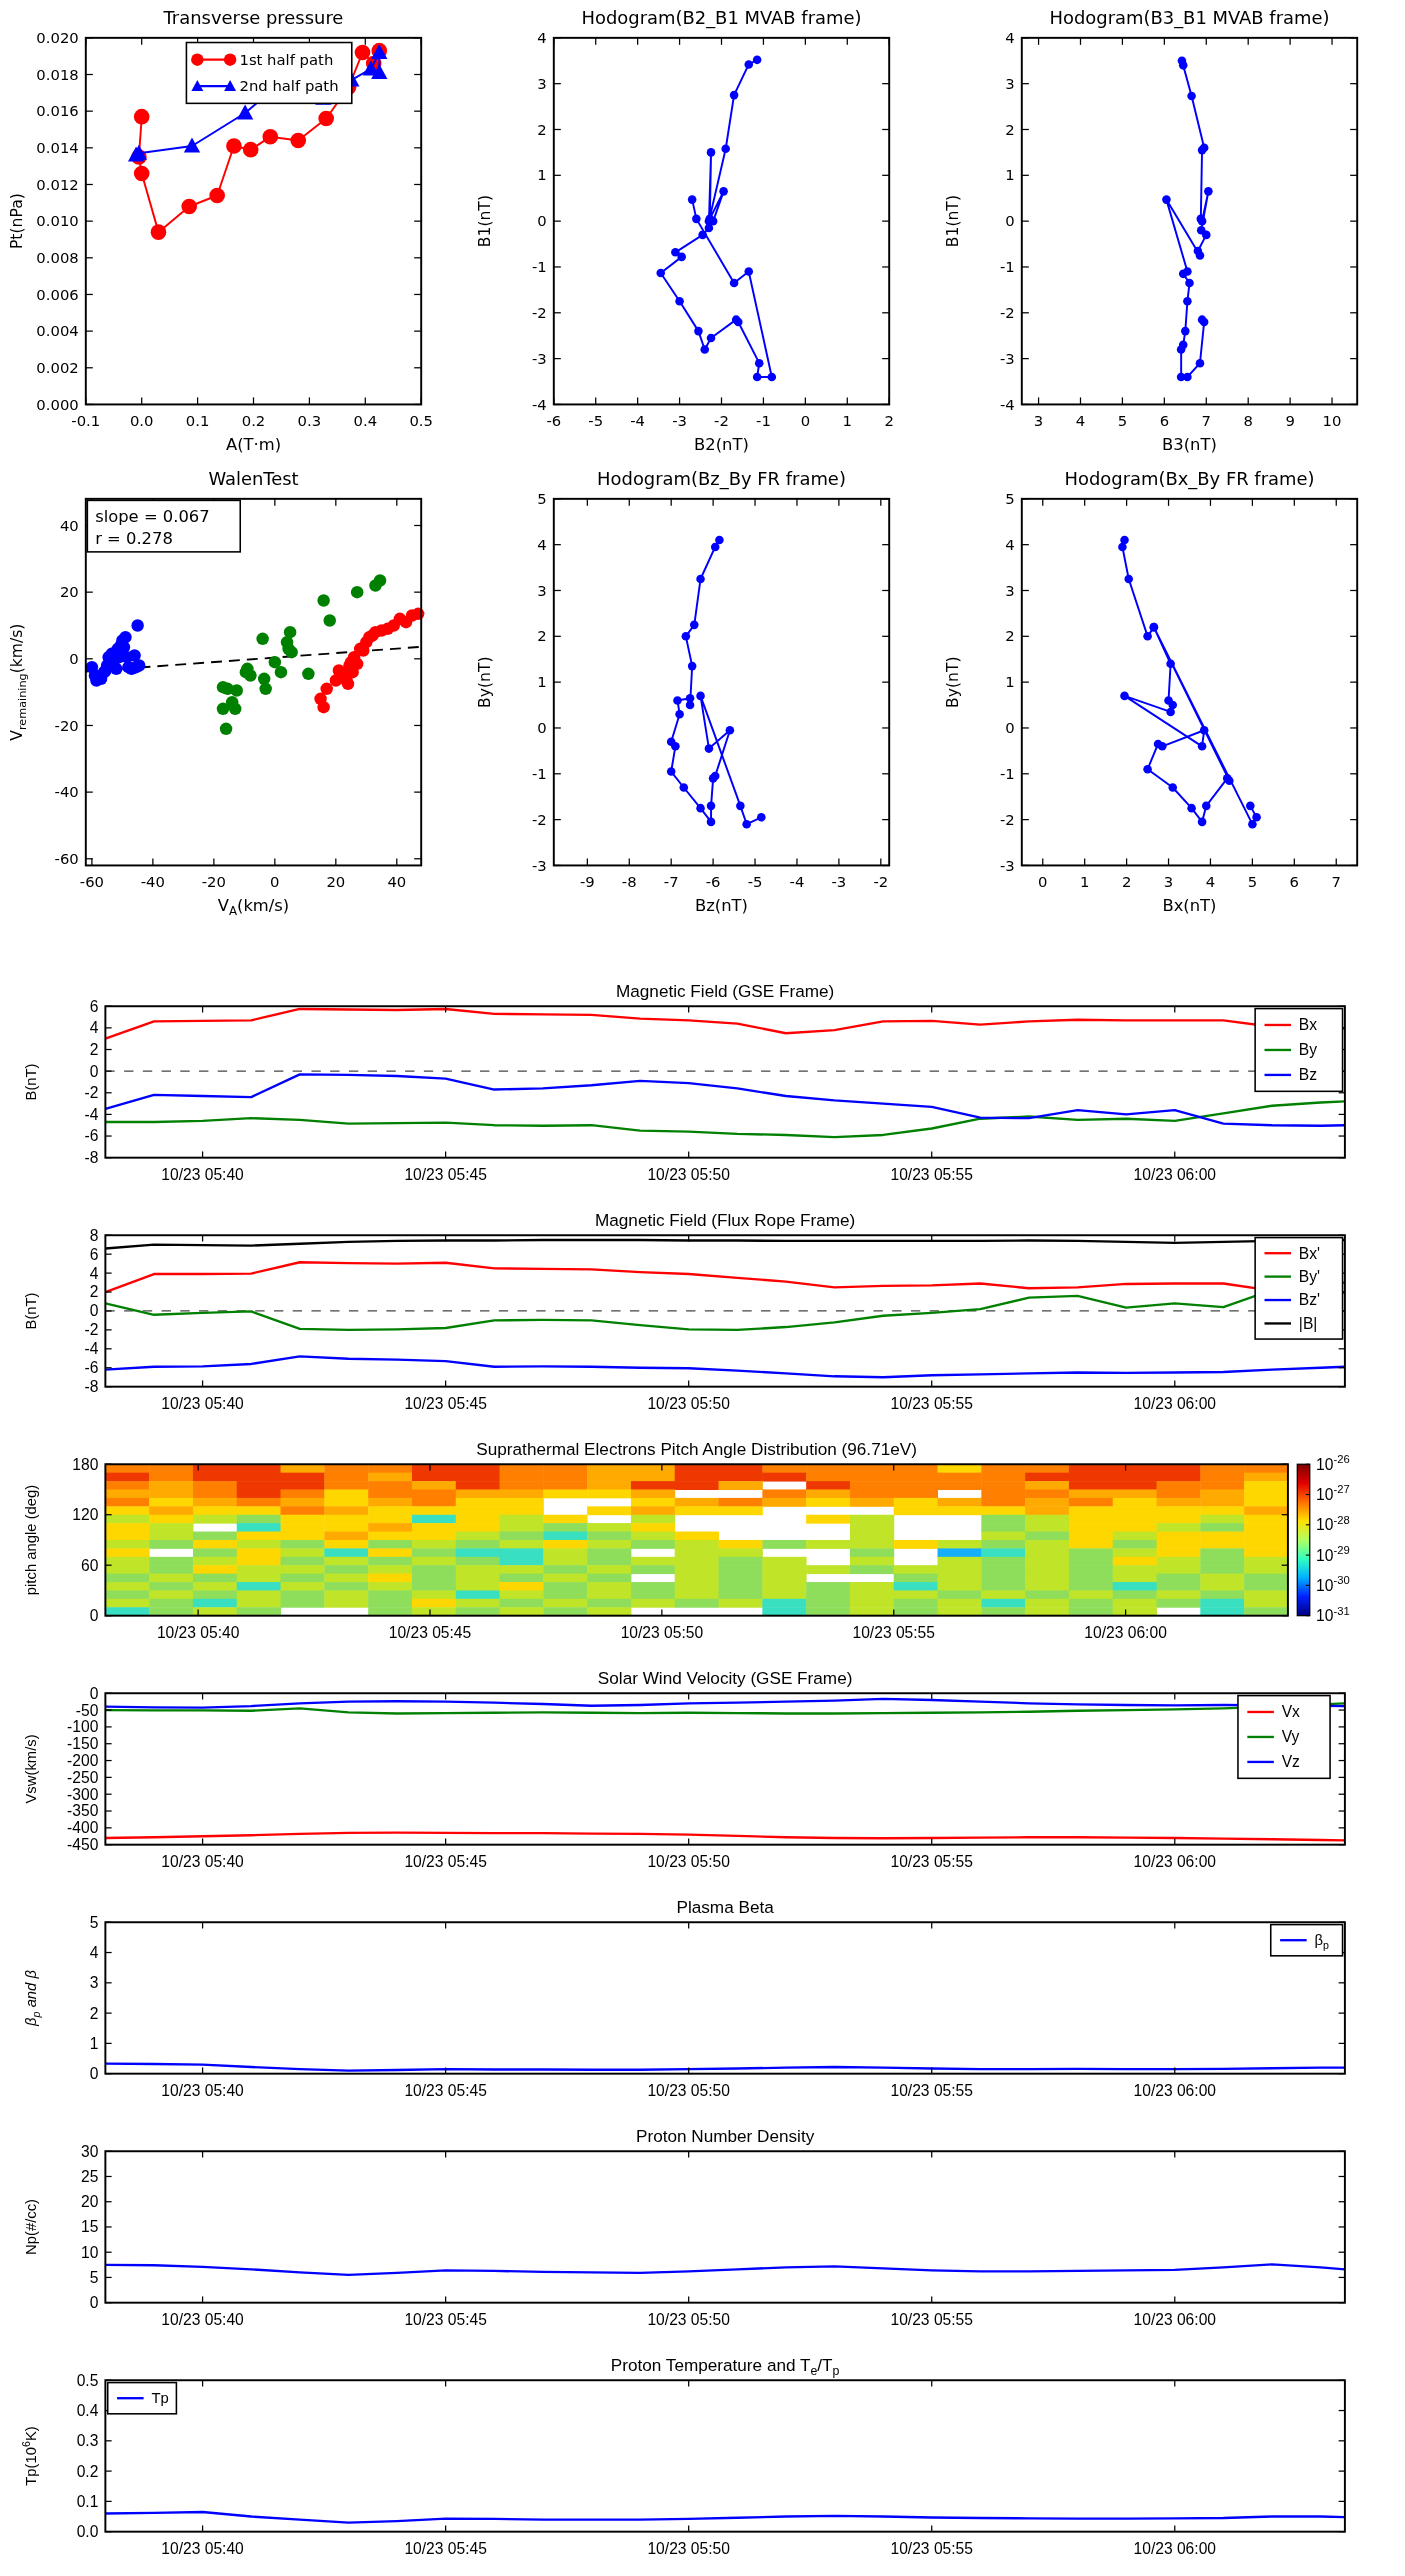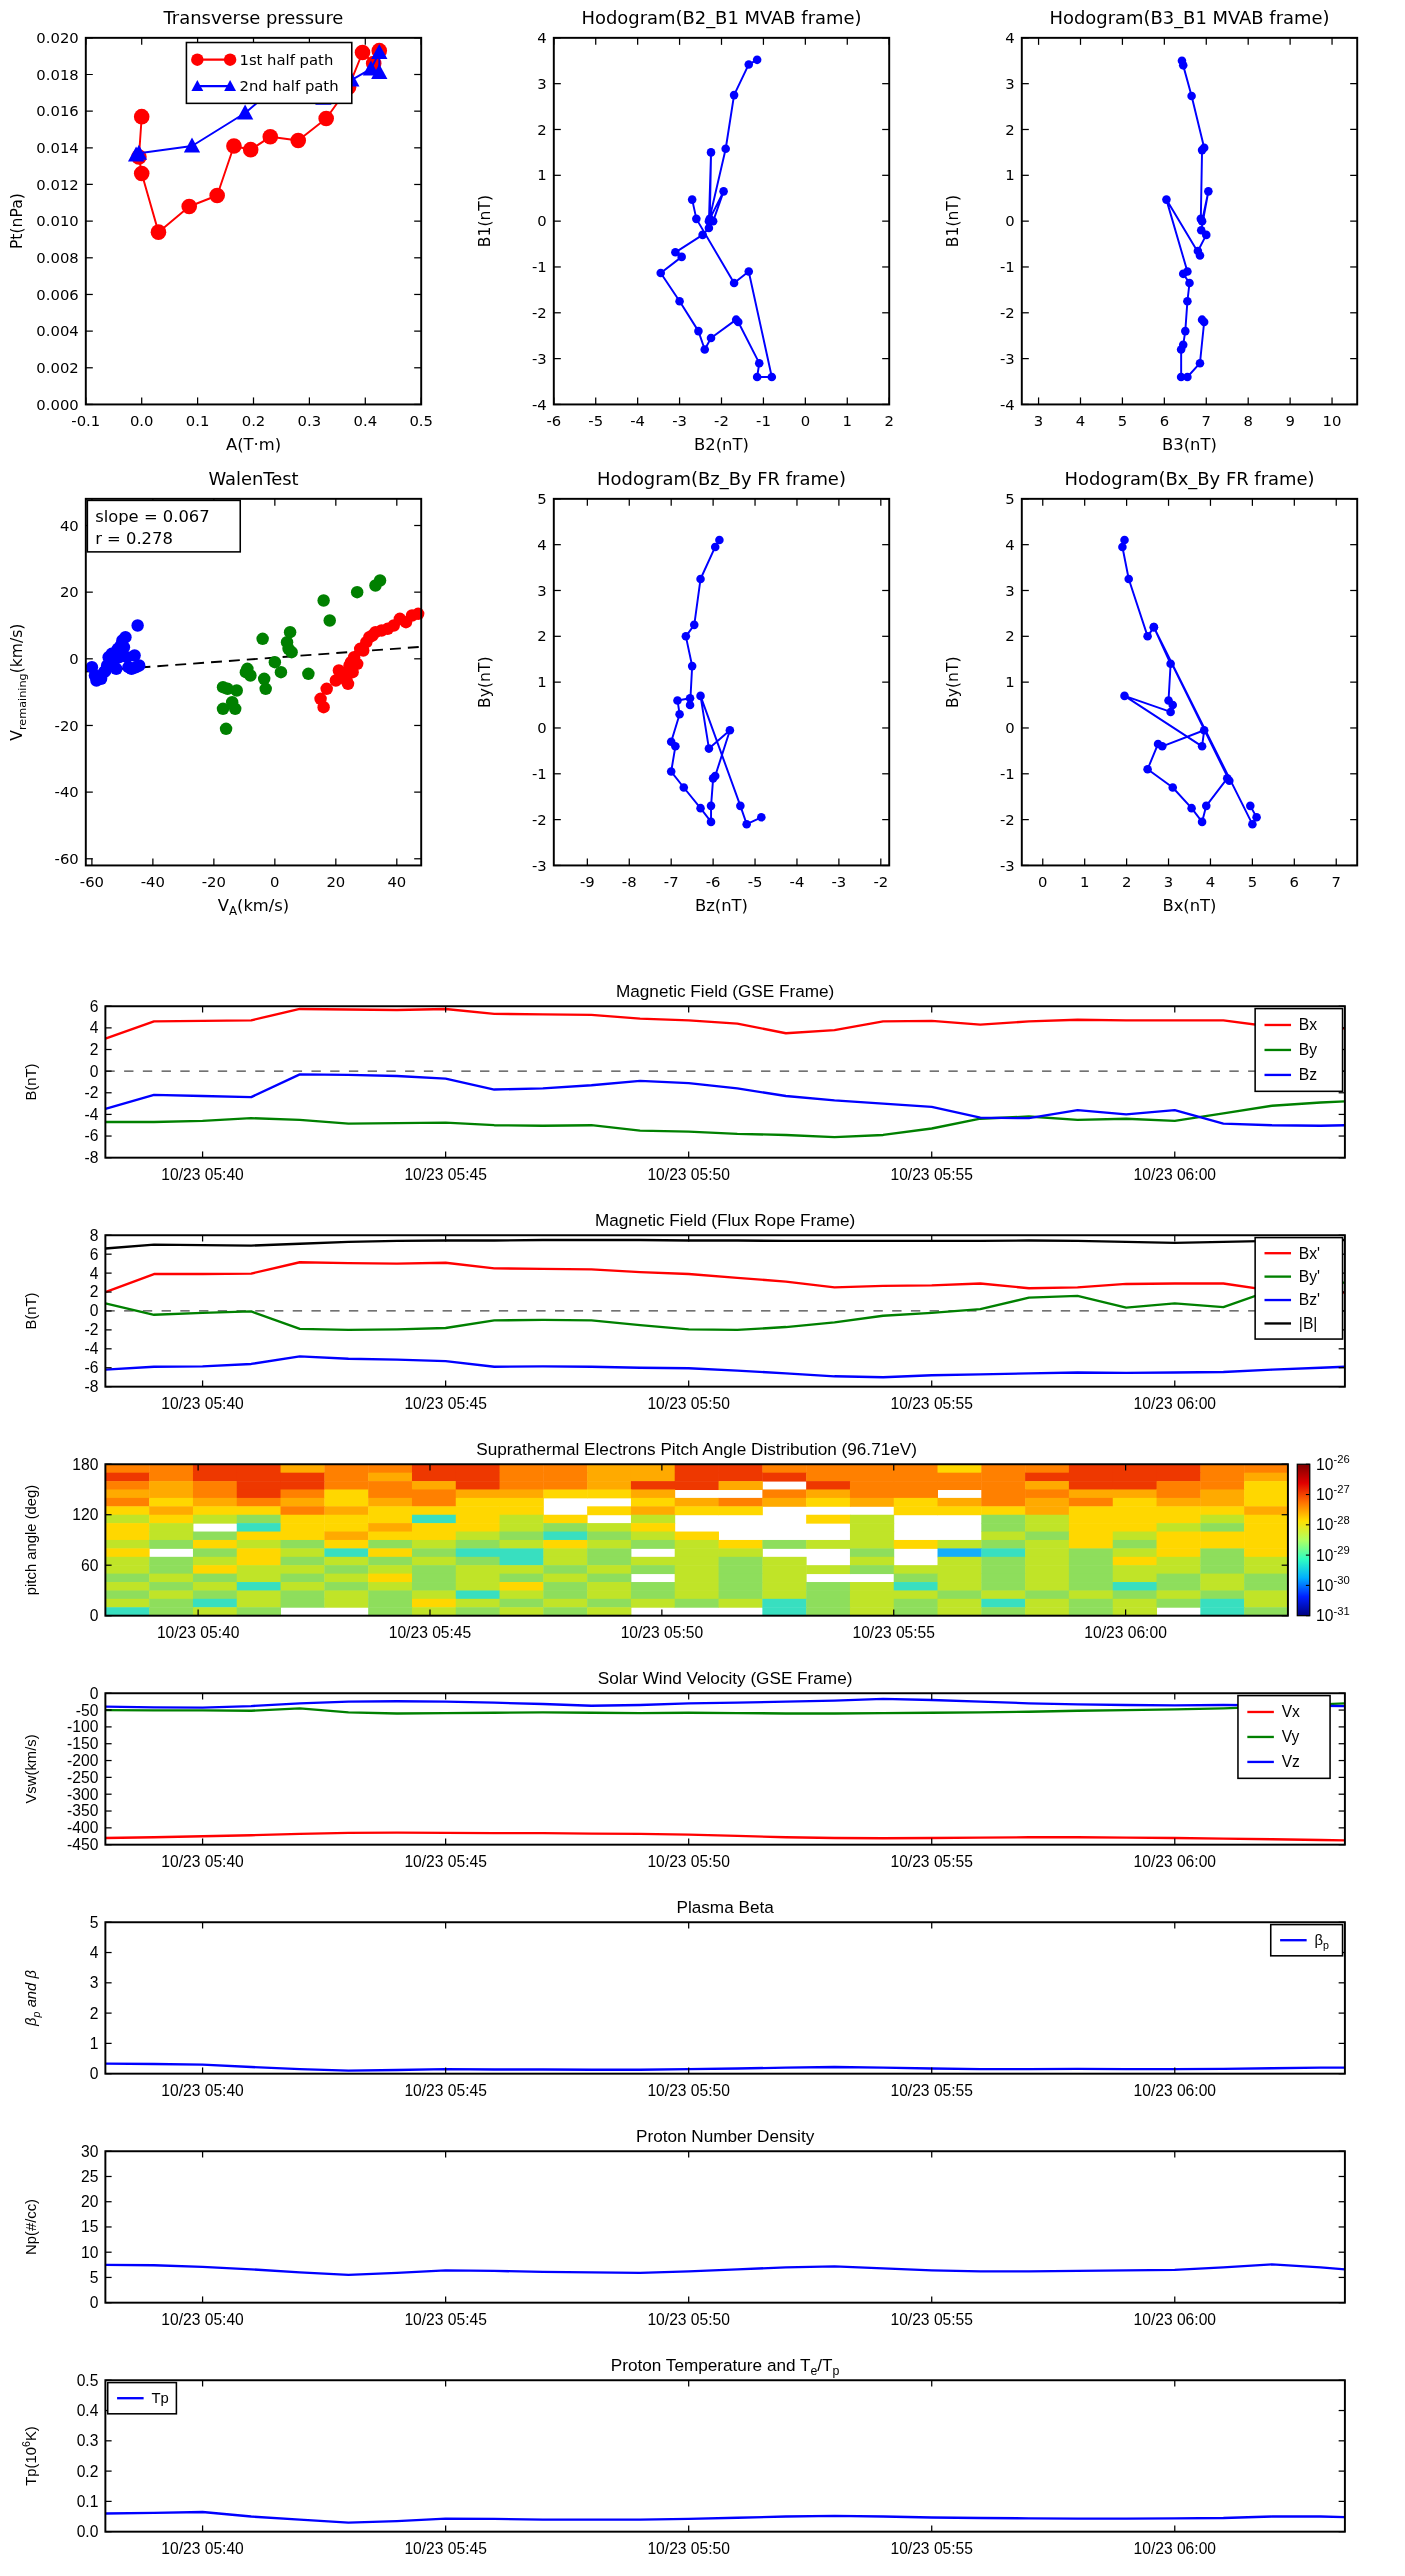--- a/index.html
+++ b/index.html
@@ -1,17 +1,17 @@
 <!DOCTYPE html>
 <html style="font-size:12.5px"><head>
 <meta charset="utf-8">
 <style>
   html,body{margin:0;padding:0;background:#ffffff;}
   body{width:1405px;font-family:"DejaVu Sans",sans-serif;}
-  #figure{width:1405px;height:2576px;background:#fff;overflow:hidden;border-radius:31px;}
+  #figure{width:1405px;height:2576px;background:#fff;overflow:hidden;}
   .grid{display:grid;grid-template-columns:repeat(3,468px);}
   .spacer{height:56px;}
   .cell svg{display:block;}
 </style>
 </head>
 <body>
 
 <div id="figure">
   <div class="grid">
     <div class="cell">

